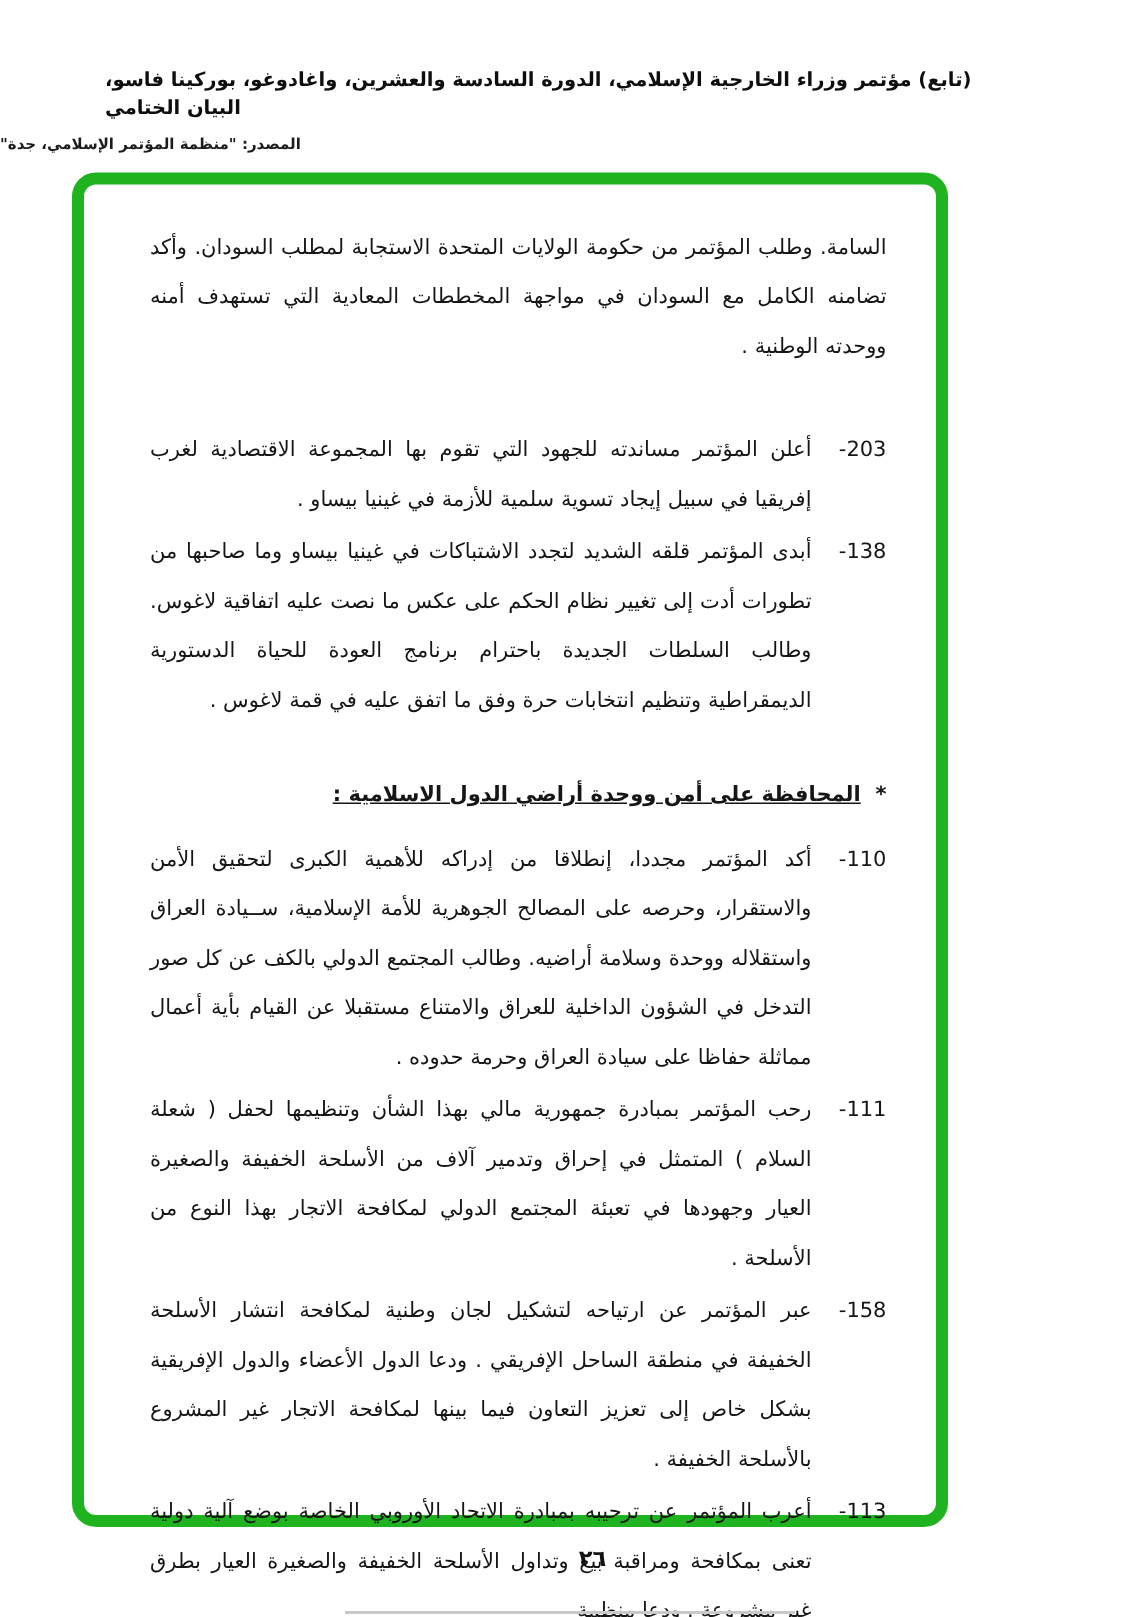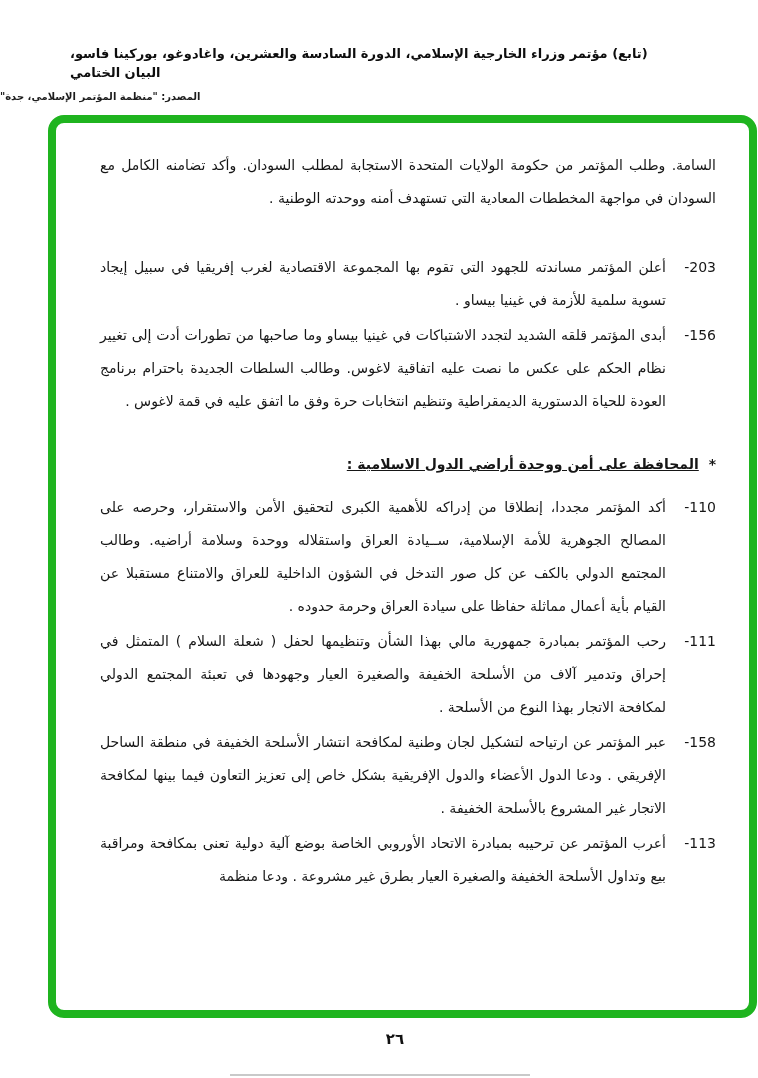--- a/index.html
+++ b/index.html
@@ -21,21 +21,21 @@
     font-size: 13px; font-weight: bold; color: #0e0e0e;
     padding: 0 70px; line-height: 19px;
   }
   .header-source {
     margin-top: 9px; font-size: 10px; font-weight: bold; color: #1c1c1c;
   }
 
   
   .doc-frame {
     position: absolute; left: 48px; top: 115px;
-    width: 709px; height: 903px;
+    width: 584px; height: 903px;
     border: 8px solid #1fb41f;
     border-radius: 16px;
     background: #ffffff;
   }
   .doc-content {
     direction: rtl;
     padding: 26px 33px 0 44px;
     font-size: 14px; line-height: 33px;
     text-align: justify;
   }
@@ -82,21 +82,21 @@
 
     <p class="intro-para">السامة. وطلب المؤتمر من حكومة الولايات المتحدة الاستجابة لمطلب السودان. وأكد تضامنه الكامل مع السودان في مواجهة المخططات المعادية التي تستهدف أمنه ووحدته الوطنية .</p>
 
 
     <p class="numbered-para" id="p108">
       <span class="para-num">203-</span>
       <span>أعلن المؤتمر مساندته للجهود التي تقوم بها المجموعة الاقتصادية لغرب إفريقيا في سبيل إيجاد تسوية سلمية للأزمة في غينيا بيساو .</span>
     </p>
 
     <p class="numbered-para" id="p109">
-      <span class="para-num">156-</span>
+      <span class="para-num">138-</span>
       <span>أبدى المؤتمر قلقه الشديد لتجدد الاشتباكات في غينيا بيساو وما صاحبها من تطورات أدت إلى تغيير نظام الحكم على عكس ما نصت عليه اتفاقية لاغوس. وطالب السلطات الجديدة باحترام برنامج العودة للحياة الدستورية الديمقراطية وتنظيم انتخابات حرة وفق ما اتفق عليه في قمة لاغوس .</span>
     </p>
 
     <div class="section-heading">
       <span class="bullet">*</span>
       <span class="heading-text">المحافظة على أمن ووحدة أراضي الدول الاسلامية :</span>
     </div>
 
     <p class="numbered-para" id="p110">
       <span class="para-num">110-</span>

